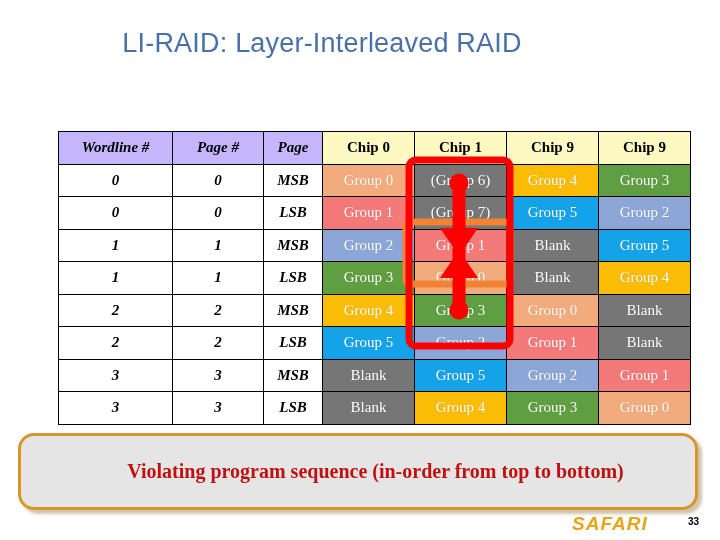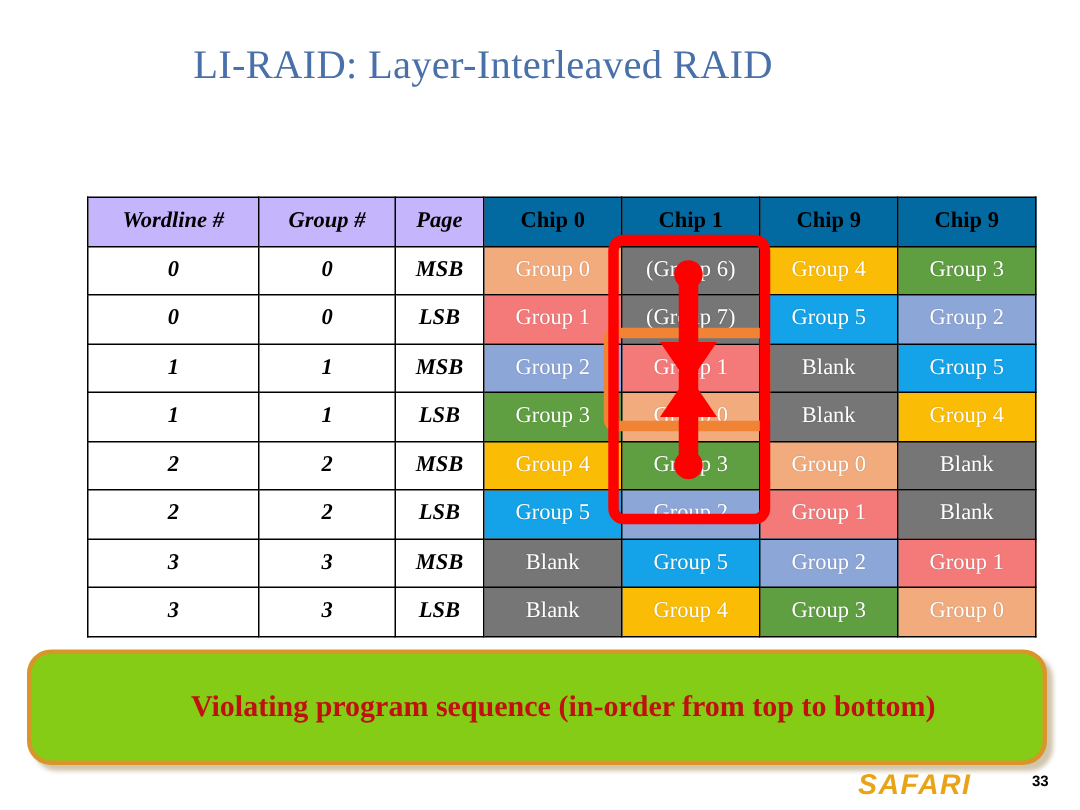--- a/index.html
+++ b/index.html
@@ -15,21 +15,21 @@
     position: relative;
   }
 
   
   #slide-title {
     position: absolute;
     left: 0;
     top: 28px;
     width: 644px;
     text-align: center;
-    font-family: Liberation Serif, serif;
+    font-family: Liberation Sans, sans-serif;
     font-size: 27px;
     color: #4a70aa;
     letter-spacing: 0.2px;
     white-space: nowrap;
   }
 
   
   #raid-table {
     position: absolute;
     left: 58px;
@@ -53,21 +53,21 @@
     font-weight: bold;
     font-style: italic;
     color: #000000;
     background: #c4b5fd;
   }
   th.hdr-chip {
     font-family: "Liberation Serif", serif;
     font-weight: bold;
     font-style: normal;
     color: #000000;
-    background: #0369a1;
+    background: #fef9c3;
     margin-top: 17px;
   }
   
   td.meta {
     font-family: "Liberation Serif", serif;
     font-weight: bold;
     font-style: italic;
     color: #000000;
     background: #ffffff;
   }
@@ -94,21 +94,21 @@
   }
 
   
   #callout-box {
     position: absolute;
     left: 18px;
     top: 433px;
     width: 680px;
     height: 77px;
     box-sizing: border-box;
-    background: #84cc16;
+    background: #e5e5e5;
     border: 3px solid #d9952a;
     border-radius: 16px;
     box-shadow: 4px 4px 3px rgba(120,90,20,0.35);
     display: flex;
     flex-direction: column;
     align-items: center;
     justify-content: center;
     padding-left: 35px;
   }
   #callout-line1 {
@@ -154,21 +154,21 @@
 </style>
 </head>
 <body>
 
 <div id="slide-title">LI-RAID: Layer-Interleaved RAID</div>
 
 <table id="raid-table">
   <thead>
     <tr>
       <th class="hdr-meta c-wordline">Wordline #</th>
-      <th class="hdr-meta c-layer">Group #</th>
+      <th class="hdr-meta c-layer">Page #</th>
       <th class="hdr-meta c-page">Page</th>
       <th class="hdr-chip c-chip">Chip 0</th>
       <th class="hdr-chip c-chip">Chip 1</th>
       <th class="hdr-chip c-chip">Chip 9</th>
       <th class="hdr-chip c-chip">Chip 9</th>
     </tr>
   </thead>
   <tbody id="raid-table-body">
       <tr>
         <td class="meta c-wordline">0</td>

